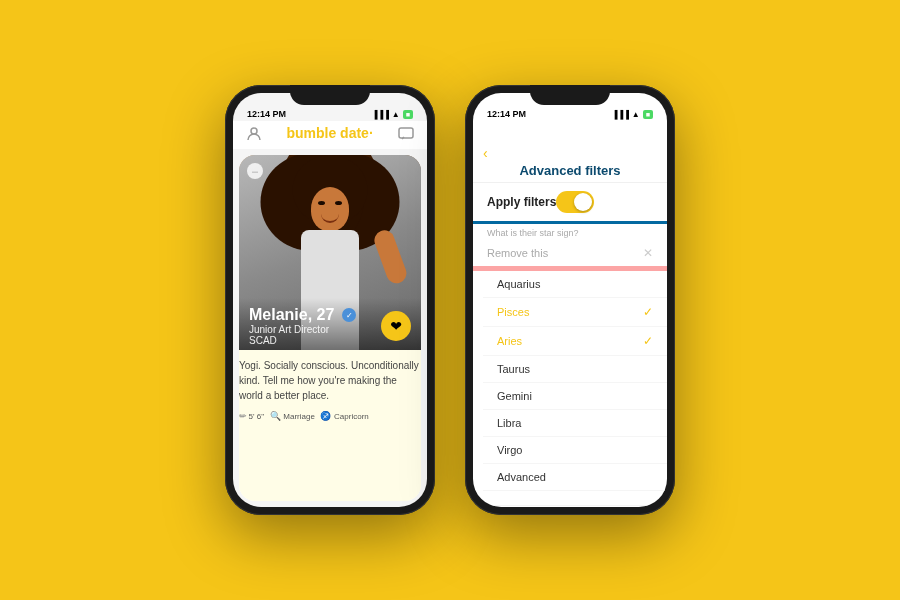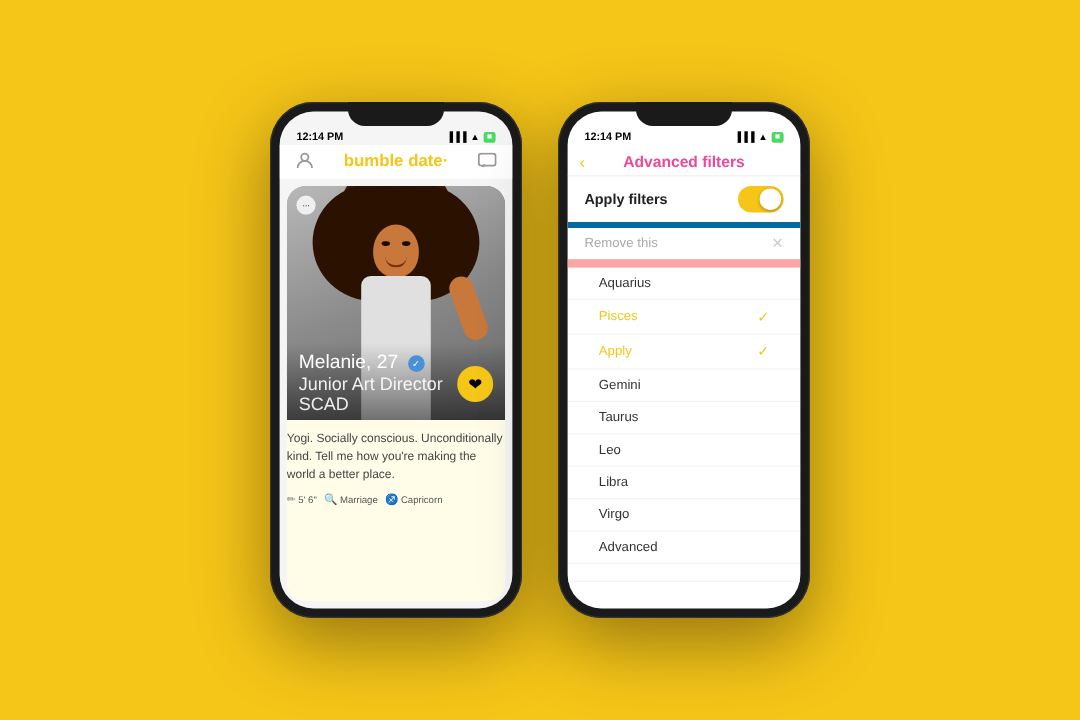--- a/index.html
+++ b/index.html
@@ -193,26 +193,26 @@
       position: absolute;
       bottom: 0;
       left: 0;
       right: 0;
       padding: 8px 10px 4px;
       background: linear-gradient(transparent, rgba(0,0,0,0.5));
     }
 
     .pno-name {
       font-size: 16px;
-      font-weight: 400;
+      font-weight: 700;
       color: #fff;
     }
 
     .pno-title {
-      font-size: 15px;
+      font-size: 10px;
       color: rgba(255,255,255,0.9);
     }
 
     
     .phone2 .phone-screen { background: #fff; }
 
     .filters-header {
       padding: 6px 12px 4px;
       display: flex;
       align-items: center;
@@ -225,29 +225,30 @@
     .back-arrow {
       position: absolute;
       left: 10px;
       font-size: 14px;
       color: #F5C518;
     }
 
     .filters-title {
       font-size: 13px;
       font-weight: 600;
-      color: #ec4899;
+      color: #0c4a6e;
+      margin-top: 36px;
     }
 
     .apply-filters-row {
       display: flex;
       align-items: center;
-      justify-content: space-between;
+      justify-content: flex-start;
       padding: 8px 14px;
-      border-bottom: 5px solid #0369a1;
+      border-bottom: 3px solid #0369a1;
       flex-shrink: 0;
     }
 
     .apply-label {
       font-size: 12px;
       font-weight: 600;
       color: #222;
     }
 
     
@@ -276,21 +277,21 @@
       font-size: 9px;
       color: #aaa;
       flex-shrink: 0;
     }
 
     .remove-row {
       display: flex;
       align-items: center;
       justify-content: space-between;
       padding: 6px 14px;
-      border-bottom: 7px solid #fca5a5;
+      border-bottom: 5px solid #fca5a5;
       flex-shrink: 0;
     }
 
     .remove-label {
       font-size: 11px;
       color: #aaa;
     }
 
     .remove-x {
       font-size: 12px;
@@ -299,22 +300,23 @@
 
     .signs-list {
       flex: 1;
       overflow: hidden;
     }
 
     .sign-item {
       display: flex;
       align-items: center;
       justify-content: space-between;
-      padding: 7px 26px;
+      padding: 7px 14px;
       border-bottom: 1px solid #f5f5f5;
+      margin-left: 10px;
     }
 
     .sign-name {
       font-size: 11px;
       color: #333;
     }
 
     .sign-name.selected {
       color: #F5C518;
     }
@@ -440,46 +442,44 @@
         <span class="filters-title">Advanced filters</span>
       </div>
 
       <div class="apply-filters-row">
         <span class="apply-label">Apply filters</span>
         <div class="toggle">
           <div class="toggle-thumb"></div>
         </div>
       </div>
 
+      <div class="star-sign-label">What is their star sign?</div>
 
       <div class="remove-row">
         <span class="remove-label">Remove this</span>
         <span class="remove-x">✕</span>
       </div>
 
       <div class="signs-list" id="signs-list">
           <div class="sign-item">
             <span class="sign-name">Aquarius</span>
           </div>
           <div class="sign-item">
             <span class="sign-name selected">Pisces</span>
             <span class="check-icon">✓</span>
           </div>
           <div class="sign-item">
-            <span class="sign-name selected">Apply</span>
+            <span class="sign-name selected">Aries</span>
             <span class="check-icon">✓</span>
           </div>
           <div class="sign-item">
+            <span class="sign-name">Taurus</span>
+          </div>
+          <div class="sign-item">
             <span class="sign-name">Gemini</span>
-          </div>
-          <div class="sign-item">
-            <span class="sign-name">Taurus</span>
-          </div>
-          <div class="sign-item">
-            <span class="sign-name">Leo</span>
           </div>
           <div class="sign-item">
             <span class="sign-name">Libra</span>
           </div>
           <div class="sign-item">
             <span class="sign-name">Virgo</span>
           </div>
           <div class="sign-item">
             <span class="sign-name">Advanced</span>
           </div>

